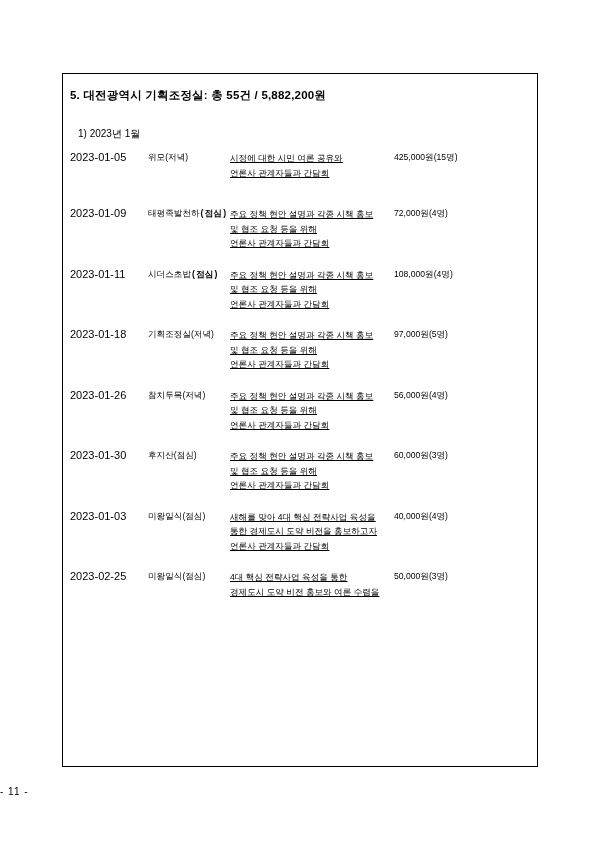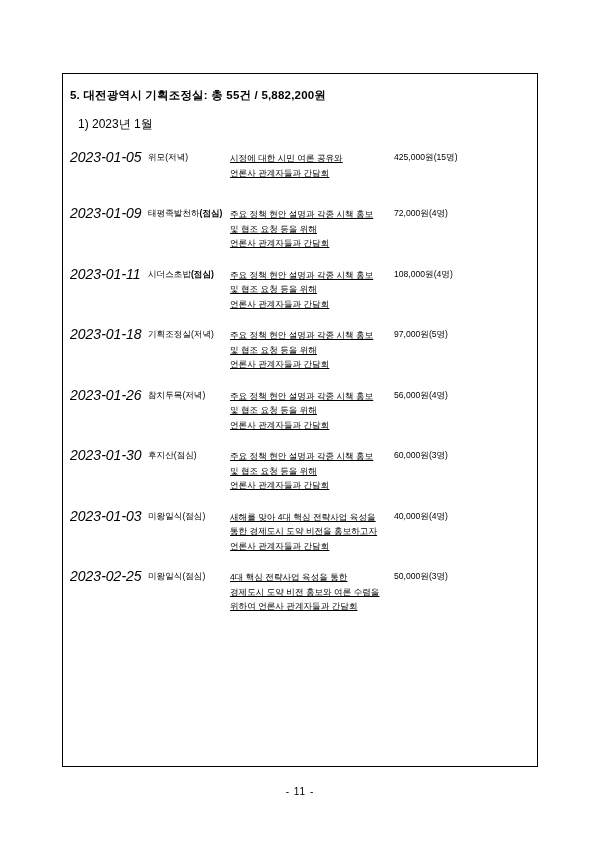--- a/index.html
+++ b/index.html
@@ -37,56 +37,56 @@
     left: 70px;
     top: 88px;
     font-size: 11.5px;
     font-weight: bold;
     letter-spacing: 0.2px;
     white-space: nowrap;
   }
   .doc-subtitle {
     position: absolute;
     left: 78px;
-    top: 116px;
-    font-size: 12px;
+    top: 127px;
+    font-size: 10px;
     white-space: nowrap;
   }
   .table {
     position: absolute;
     left: 70px;
     top: 150px;
     width: 400px;
   }
   .row {
     position: relative;
     display: flex;
     align-items: flex-start;
     margin-bottom: 16px;
     min-height: 40px;
   }
   .c-date {
     width: 78px;
     flex: 0 0 78px;
-    font-size: 14px;
+    font-size: 11px;
     line-height: 13px;
     padding-top: 1px;
     white-space: nowrap;
-    font-style: italic;
   }
   .c-place {
     width: 82px;
     flex: 0 0 82px;
     font-size: 8.6px;
     line-height: 13px;
     padding-top: 1px;
     white-space: nowrap;
   }
   .c-place b {
     font-weight: bold;
+    font-family: Liberation Mono, monospace;
   }
   .c-purpose {
     flex: 1 1 auto;
     font-size: 8.6px;
     line-height: 14.5px;
     padding-top: 1px;
     padding-right: 4px;
     text-decoration: underline;
   }
   .c-purpose div {
@@ -99,21 +99,21 @@
     line-height: 13px;
     padding-top: 1px;
     text-align: left;
     white-space: nowrap;
   }
   .page-number {
     position: absolute;
     left: 0;
     top: 786px;
     width: 600px;
-    text-align: center;
+    text-align: left;
     font-size: 10px;
     letter-spacing: 1px;
   }
 </style>
 </head>
 <body>
 
 <div class="page">
 
   <div class="doc-frame"></div>
@@ -191,21 +191,20 @@
           <div>언론사  관계자들과  간담회</div>
         </div>
         <div class="c-amount">40,000원(4명)</div>
       </div>
       <div class="row">
         <div class="c-date">2023-02-25</div>
         <div class="c-place"><span>미왕일식(점심)</span></div>
         <div class="c-purpose">
           <div>4대  핵심  전략사업  육성을  통한</div>
           <div>경제도시  도약  비전  홍보와  여론  수렴을</div>
-          <div>위하여  언론사  관계자들과  간담회</div>
         </div>
         <div class="c-amount">50,000원(3명)</div>
       </div>
     </div>
 
   <div class="page-number">- 11 -</div>
 
 </div>
 
 </body></html>

